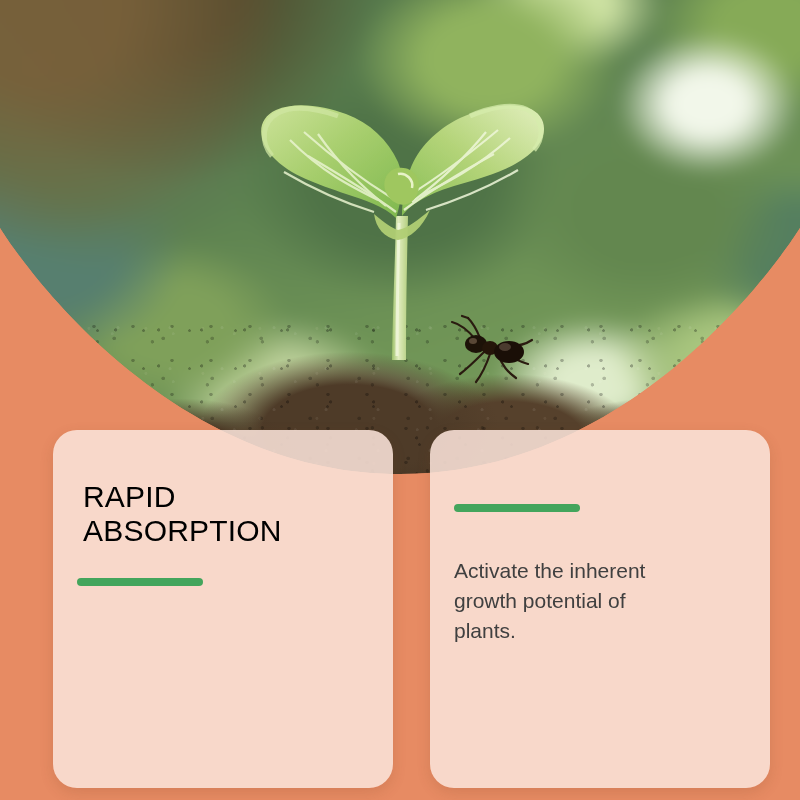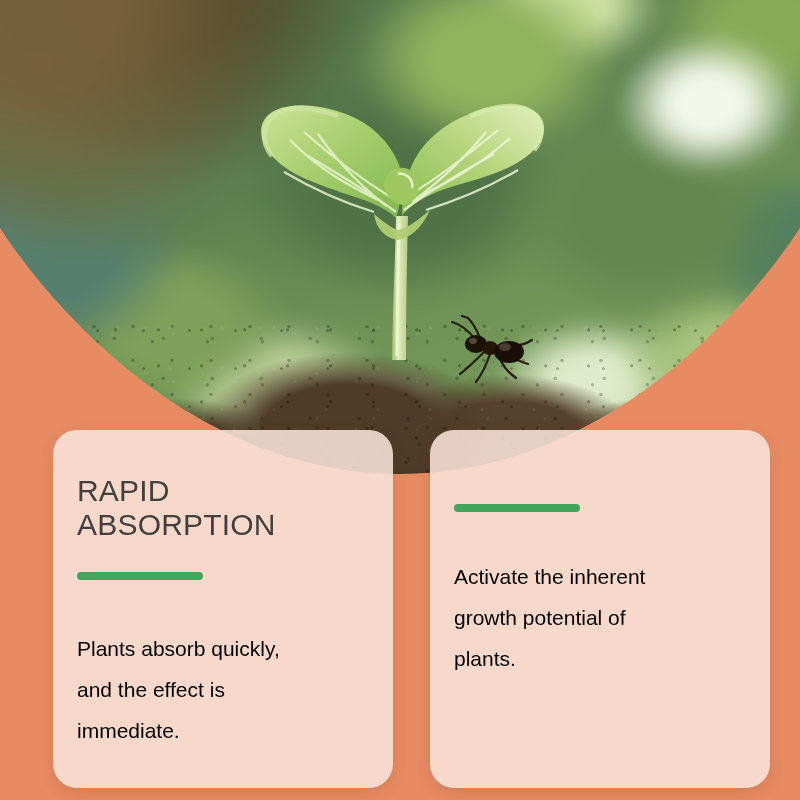--- a/index.html
+++ b/index.html
@@ -116,43 +116,43 @@
   .card {
     position: relative;
     flex: 1 1 0;
     border-radius: 24px;
     background: rgba(250, 227, 216, 0.88);
     box-shadow: 0 5px 14px rgba(120, 60, 30, 0.16);
     padding: 44px 24px 0 24px;
     box-sizing: border-box;
   }
   .card-title {
-    margin: 0;
+    margin: 6px;
     font-size: 30px;
     line-height: 34px;
     font-weight: 400;
     letter-spacing: .2px;
-    color: #404040;
+    color: #000000;
     text-transform: uppercase;
     white-space: pre-line;
   }
   .card-rule {
     width: 126px;
     height: 8px;
     border-radius: 4px;
     background: #43A55C;
     margin-top: 30px;
   }
   .card-body {
     margin: 0;
     margin-top: 48px;
     font-size: 21px;
-    line-height: 41px;
+    line-height: 30px;
     font-weight: 400;
-    color: #000000;
+    color: #404040;
     white-space: pre-line;
   }
   .card--wide .card-body { margin-top: 44px; }
 </style>
 </head>
 <body>
 
 <div class="poster">
 
   <div class="photo-stage" aria-label="Close-up of a young green seedling with two broad leaves sprouting from dark soil, with a black ant walking on the soil and blurred green foliage behind">
@@ -244,23 +244,20 @@
              M0 228 C0 228 150 474 400 474 C650 474 800 228 800 228 L800 0 L0 0 Z"></path>
     <path fill="#E78B63" d="M0 228 C0 228 150 474 400 474 C650 474 800 228 800 228 L800 800 L0 800 Z"></path>
   </svg>
 
   <div class="cards">
 
     <div class="card">
       <h2 class="card-title">RAPID
 ABSORPTION</h2>
       <div class="card-rule"></div>
-      <p class="card-body">Plants absorb quickly,
-and the effect is
-immediate.</p>
     </div>
 
     <div class="card card--wide">
       <div class="card-rule"></div>
       <p class="card-body">Activate the inherent
 growth potential of
 plants.</p>
     </div>
 
   </div>

